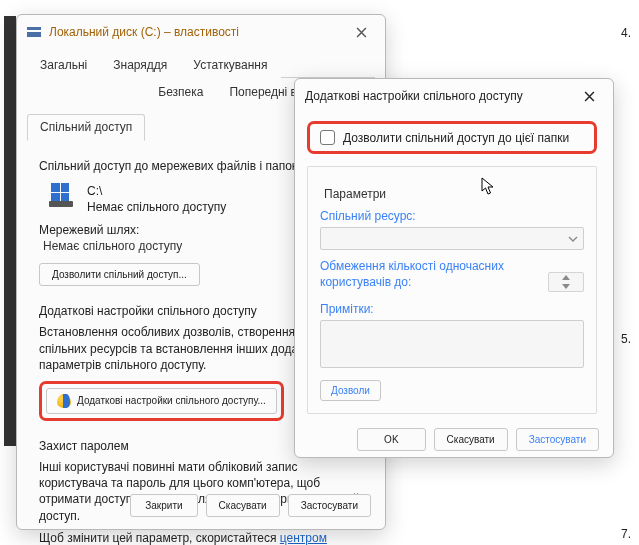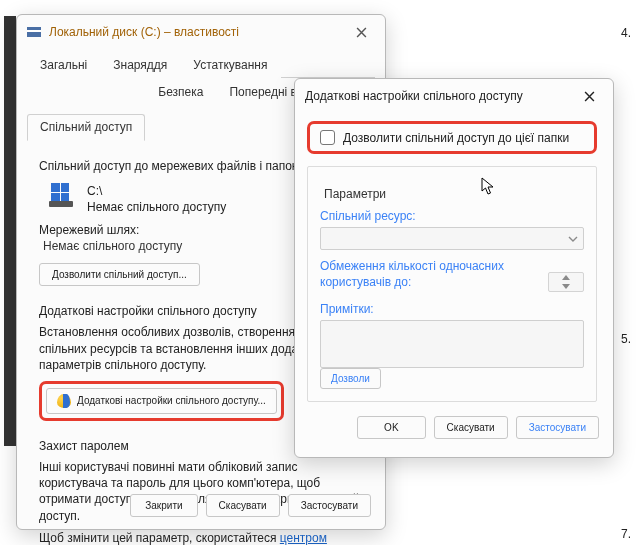--- a/index.html
+++ b/index.html
@@ -56,21 +56,21 @@
   .legend { position: relative; top: -18px; background: #fcfcfc; padding: 0 4px; color: #333; display: inline-block; margin-top: 28px; }
   .fieldset-inner { margin-top: -10px; }
   .dim { color: #3b82f6; }
   .combo { width: 100%; height: 23px; border: 1px solid #cfcfcf; background: #f6f6f6; border-radius: 2px; margin-top: 4px; display: flex; align-items: center; justify-content: flex-end; padding-right: 5px; }
   .chev { width: 10px; height: 10px; }
   .spin { display: flex; align-items: center; justify-content: flex-end; margin-top: -18px; }
   .spinbox { width: 36px; height: 20px; border: 1px solid #d4d4d4; background: #f6f6f6; border-radius: 2px; display: flex; flex-direction: column; }
   .spinbox div { flex:1; display:flex; align-items:center; justify-content:center; }
   .spinbox svg { width:8px; height:5px; }
   .notes { width: 100%; height: 48px; border: 1px solid #cfcfcf; background: #f6f6f6; border-radius: 2px; margin-top: 4px; }
-  .adv-actions { display: flex; gap: 8px; margin-top: 0; }
+  .adv-actions { display: flex; gap: 8px; margin-top: 12px; }
   .cursor { position: absolute; width: 16px; height: 20px; pointer-events: none; }
 </style>
 </head>
 <body>
 
 <div class="side-num n4">4.</div>
 <div class="side-num n5">5.</div>
 <div class="side-num n7">7.</div>
 <div class="shadow"></div>
 

